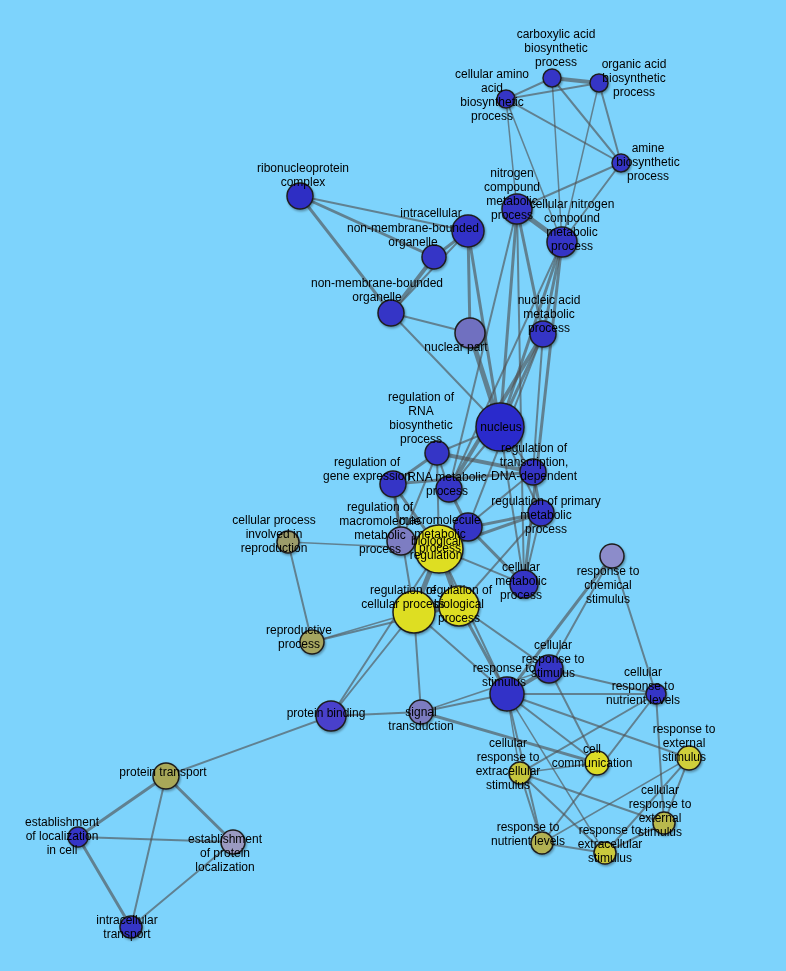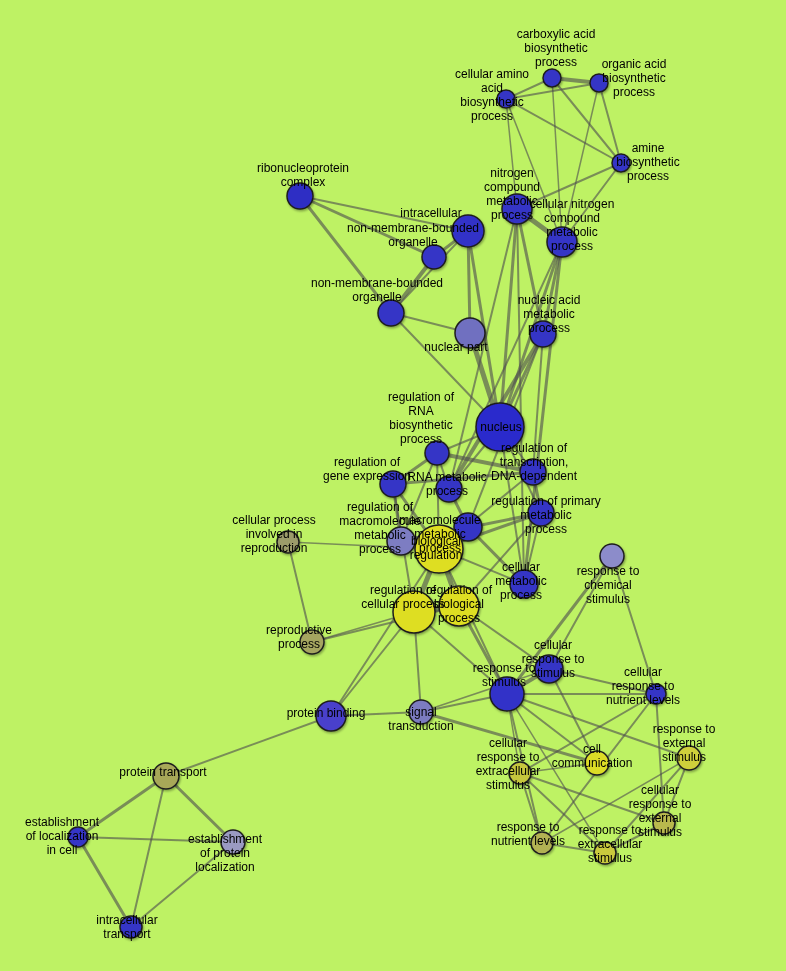--- a/index.html
+++ b/index.html
@@ -5,21 +5,21 @@
   html, body {
     margin: 0;
     padding: 0;
     background: #ffffff;
     font-family: "Liberation Sans", sans-serif;
   }
   .canvas-wrap {
     position: relative;
     width: 786px;
     height: 971px;
-    background: #bef264;
+    background: #7dd3fc;
     overflow: hidden;
   }
   svg { display: block; }
   .edge { stroke-linecap: round; }
   .node { cursor: pointer; }
   .node-label {
     font-family: "Liberation Sans", sans-serif;
     font-size: 12px;
     fill: #000000;
     pointer-events: none;

